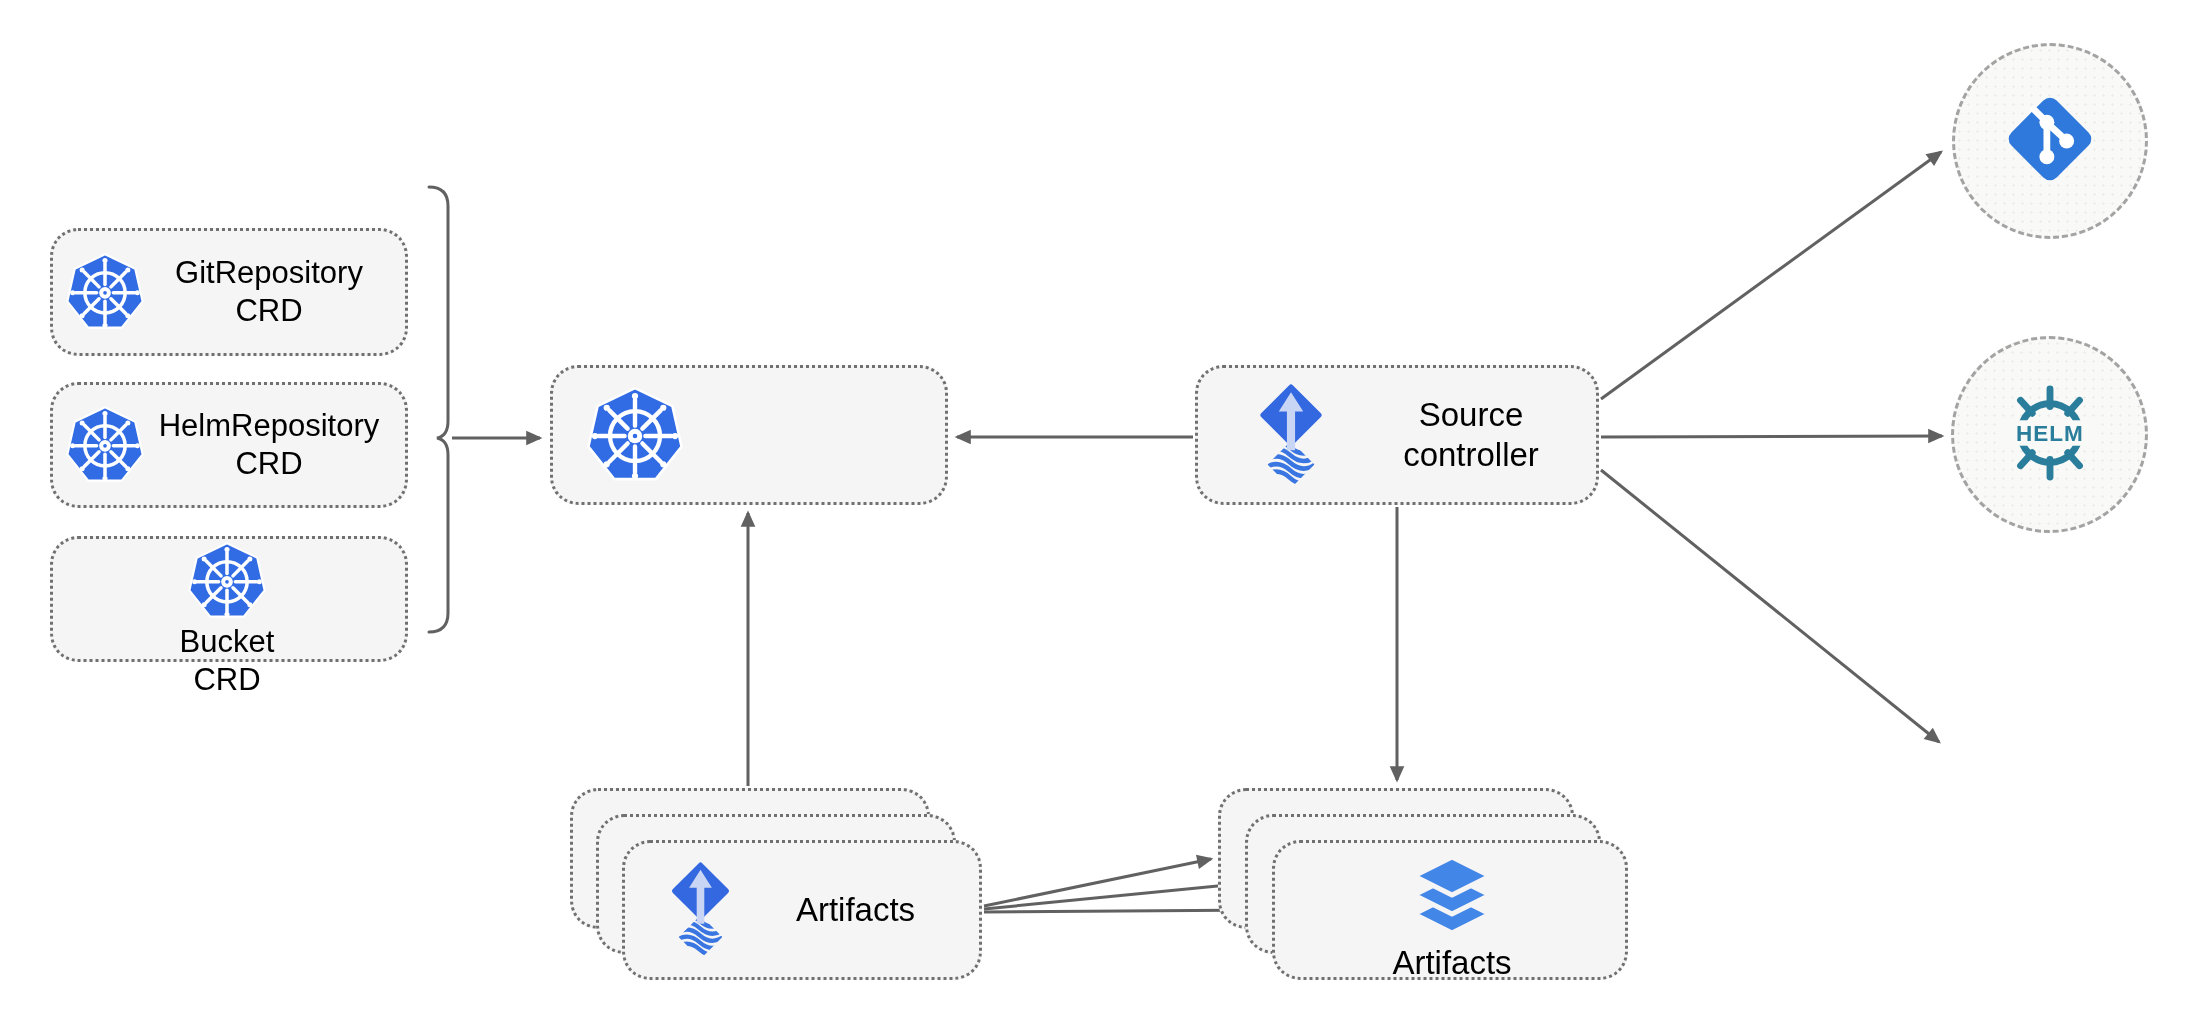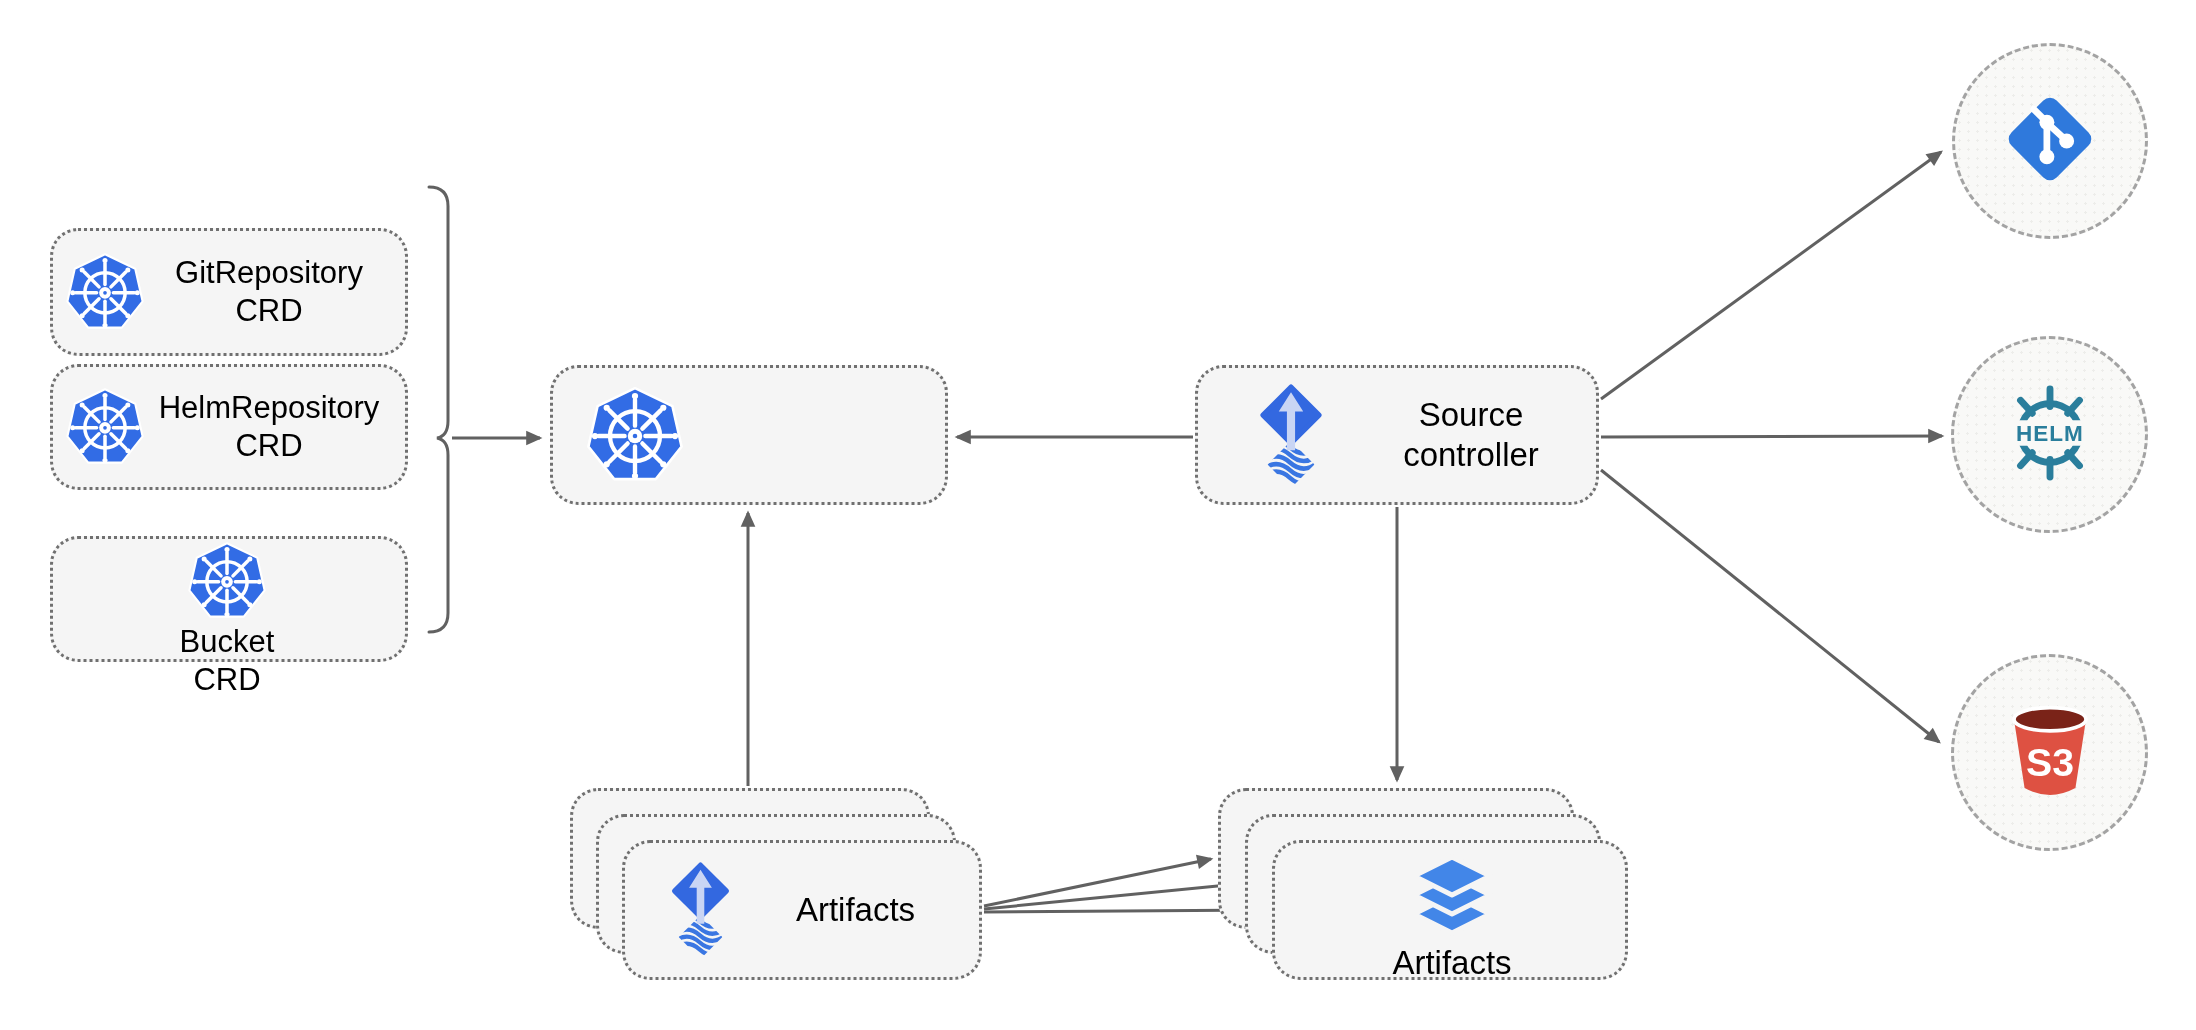--- a/index.html
+++ b/index.html
@@ -177,21 +177,21 @@
 
   <div class="node crd" style="left:50px;top:228px;width:358px;height:128px;padding:0 14px 0 10px;">
     <span class="icon">
       <svg width="84" height="84">
           <use href="#sym-k8s"></use>
         </svg>
     </span>
     <span class="label">GitRepository
 CRD</span>
   </div>
-  <div class="node crd" style="left:50px;top:364px;width:358px;height:126px;padding:0 14px 0 10px;">
+  <div class="node crd" style="left:50px;top:382px;width:358px;height:126px;padding:0 14px 0 10px;">
     <span class="icon">
       <svg width="84" height="84">
           <use href="#sym-k8s"></use>
         </svg>
     </span>
     <span class="label">HelmRepository
 CRD</span>
   </div>
   <div class="node crd" style="left:50px;top:536px;width:358px;height:126px;padding:0 14px 0 10px;flex-direction:column;">
     <span class="icon">
@@ -253,22 +253,14 @@
 
   <div class="circle-node" style="left:1951px;top:336px;width:197px;height:197px;">
     <span class="icon">
       <svg width="98" height="98" viewBox="0 0 100 100">
         <use href="#sym-helm"></use>
         <text class="helm-word f-helmtext" x="50" y="58.5" text-anchor="middle">HELM</text>
       </svg>
     </span>
   </div>
 
-  <div class="circle-node" style="left:1951px;top:654px;width:197px;height:197px;">
-    <span class="icon">
-      <svg width="106" height="106" viewBox="0 0 100 100">
-        <use href="#sym-s3"></use>
-        <text class="s3-word" x="50" y="74" text-anchor="middle" fill="#ffffff">S3</text>
-      </svg>
-    </span>
-  </div>
 
 </div>
 
 </body></html>

